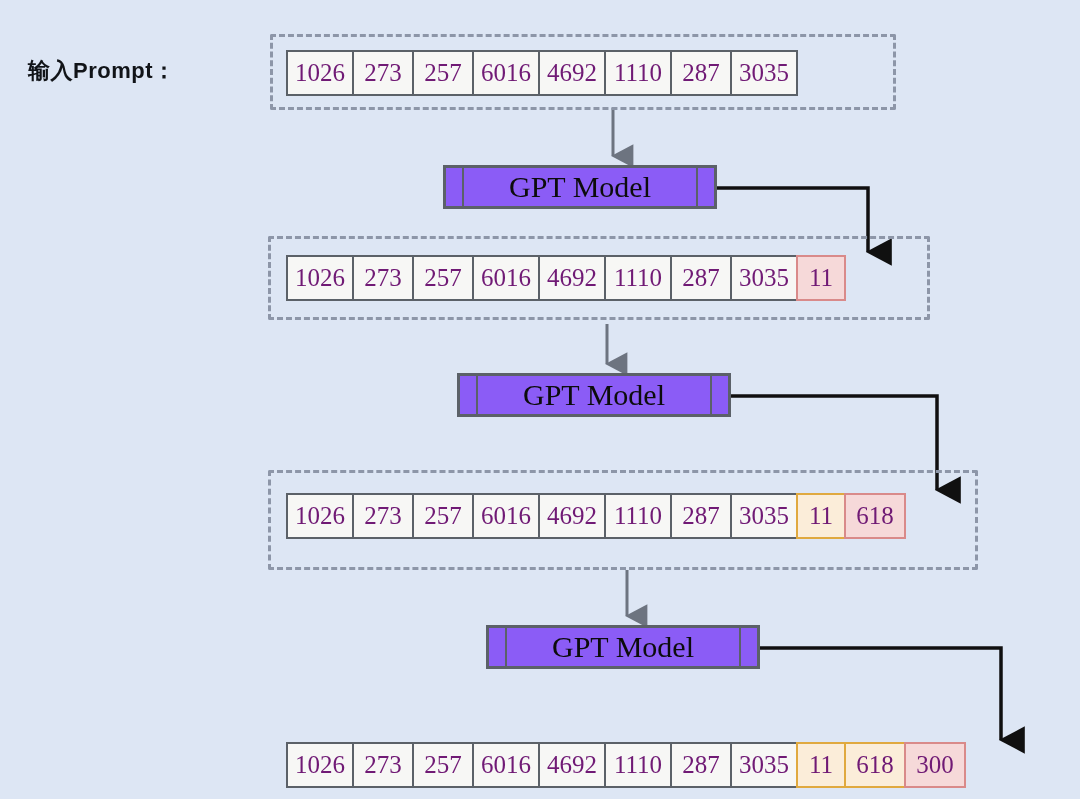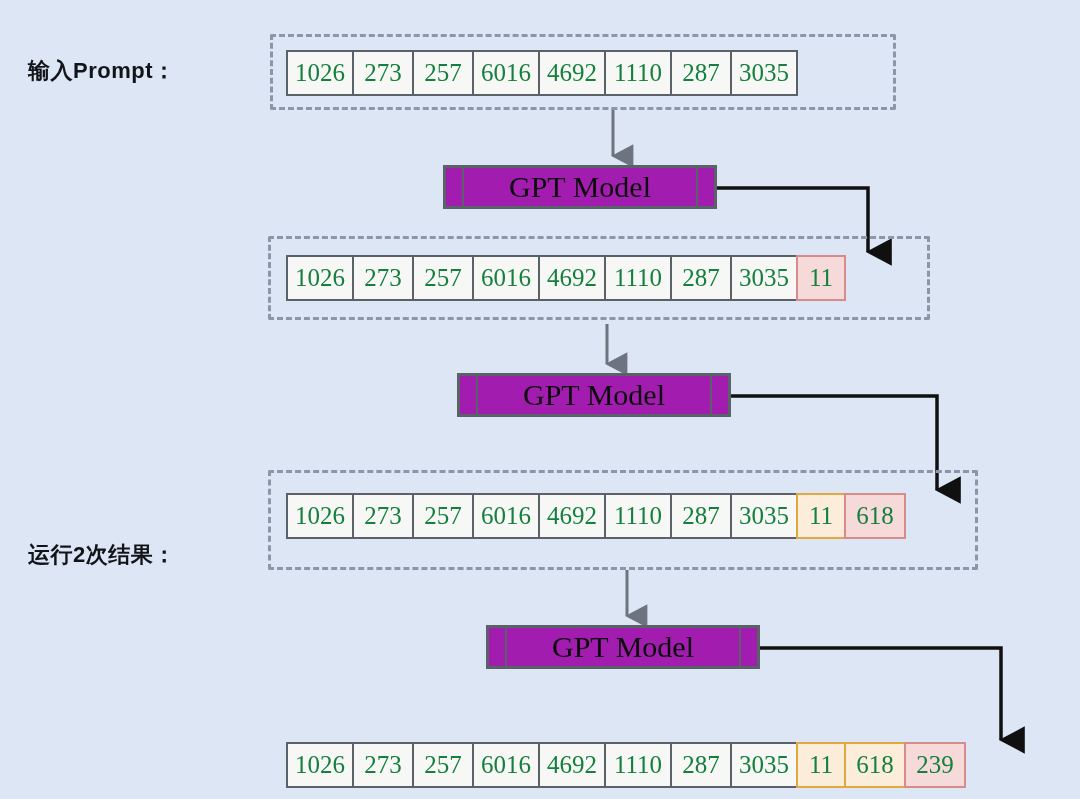--- a/index.html
+++ b/index.html
@@ -43,21 +43,21 @@
   .token-strip {
     position: absolute;
     display: flex;
     align-items: stretch;
     height: 46px;
   }
   .tok {
     box-sizing: border-box;
     border: 2px solid #5b6168;
     background: #f7f7f5;
-    color: #15803d;
+    color: #701a75;
     font-family: "Liberation Serif", "DejaVu Serif", serif;
     font-size: 25px;
     line-height: 42px;
     text-align: center;
     margin-right: -2px;
     position: relative;
   }
   .tok.prev {
     border-color: #e0a93f;
     background: #fbedd9;
@@ -68,21 +68,21 @@
     background: #f6d9d9;
     z-index: 3;
   }
 
   
   .gpt-box {
     position: absolute;
     box-sizing: border-box;
     height: 44px;
     border: 3px solid #5b6168;
-    background: #a21caf;
+    background: #8b5cf6;
     display: flex;
     align-items: stretch;
   }
   .gpt-cap {
     width: 18px;
     box-sizing: border-box;
     flex: 0 0 18px;
   }
   .gpt-cap.left  { border-right: 2px solid #5b6168; }
   .gpt-cap.right { border-left: 2px solid #5b6168; }
@@ -166,21 +166,20 @@
       <div class="tok" style="width: 68px;">3035</div>
       <div class="tok newtok" style="width: 50px;">11</div>
     </div>
 
   <div class="gpt-box" style="left:457px; top:361px; width:274px;">
     <div class="gpt-cap left"></div>
     <div class="gpt-label">GPT Model</div>
     <div class="gpt-cap right"></div>
   </div>
 
-  <div class="row-label" style="left:28px; top:528px;">运行2次结果：</div>
   <div class="dash-box" style="left:268px; top:458px; width:710px; height:100px;"></div>
   <div class="token-strip" id="strip-2" style="left:286px; top:481px;">
       <div class="tok" style="width: 68px;">1026</div>
       <div class="tok" style="width: 62px;">273</div>
       <div class="tok" style="width: 62px;">257</div>
       <div class="tok" style="width: 68px;">6016</div>
       <div class="tok" style="width: 68px;">4692</div>
       <div class="tok" style="width: 68px;">1110</div>
       <div class="tok" style="width: 62px;">287</div>
       <div class="tok" style="width: 68px;">3035</div>
@@ -198,16 +197,16 @@
       <div class="tok" style="width: 68px;">1026</div>
       <div class="tok" style="width: 62px;">273</div>
       <div class="tok" style="width: 62px;">257</div>
       <div class="tok" style="width: 68px;">6016</div>
       <div class="tok" style="width: 68px;">4692</div>
       <div class="tok" style="width: 68px;">1110</div>
       <div class="tok" style="width: 62px;">287</div>
       <div class="tok" style="width: 68px;">3035</div>
       <div class="tok prev" style="width: 50px;">11</div>
       <div class="tok prev" style="width: 62px;">618</div>
-      <div class="tok newtok" style="width: 62px;">239</div>
+      <div class="tok newtok" style="width: 62px;">300</div>
     </div>
 
 </div>
 
 </body></html>

